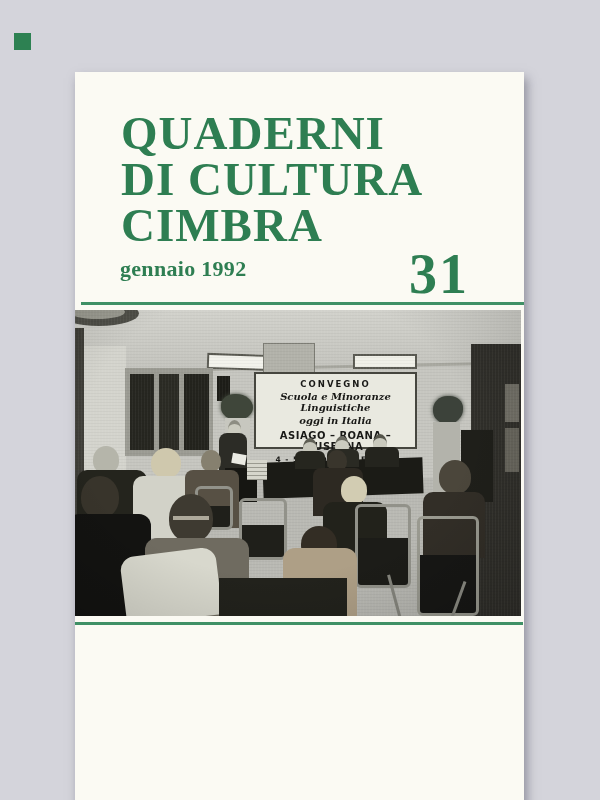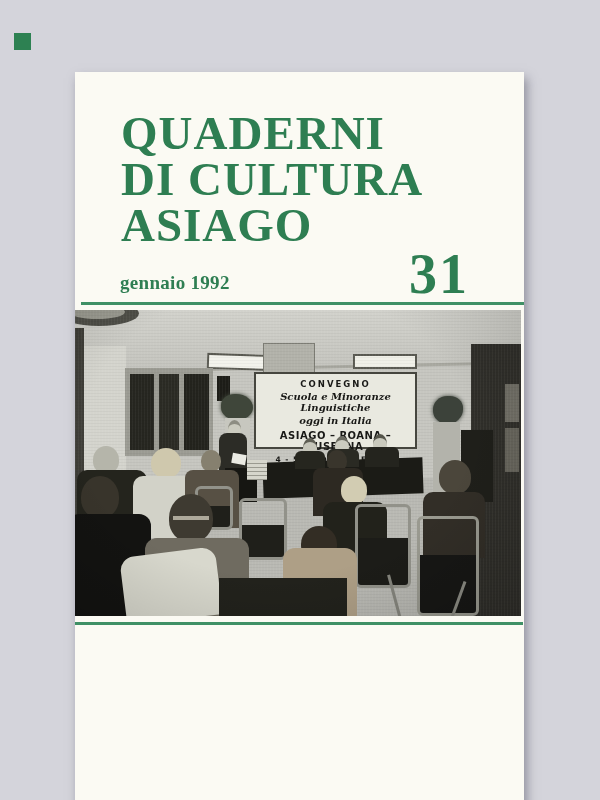--- a/index.html
+++ b/index.html
@@ -4,22 +4,22 @@
 <style>
   html,body{margin:0;padding:0;}
   body{width:600px;height:800px;background:#d4d4db;position:relative;overflow:hidden;
        font-family:"Liberation Serif",serif;}
   .abs{position:absolute;}
   .page{position:absolute;left:75px;top:72px;width:449px;height:762px;
         background:#fbfaf3;box-shadow:3px 6px 10px rgba(105,105,120,0.65);}
   .marker{position:absolute;left:14px;top:33px;width:17px;height:17px;background:#2d8152;}
   .title{position:absolute;left:46px;top:38px;color:#2e7e52;font-weight:bold;
          font-size:47px;line-height:46px;letter-spacing:1px;}
-  .issue-date{position:absolute;left:45px;top:200px;color:#2e7e52;font-weight:bold;
-         font-size:19px;letter-spacing:0.3px;}
+  .issue-date{position:absolute;left:45px;top:184px;color:#2e7e52;font-weight:bold;
+         font-size:22px;letter-spacing:0.3px;}
   .issue-number{position:absolute;left:334px;top:170px;color:#2e7e52;font-weight:bold;
          font-size:56px;letter-spacing:2px;}
   .rule{position:absolute;background:#3f9065;height:3px;}
   .rule-top{left:6px;top:230px;width:443px;}
   .rule-bottom{left:0px;top:550px;width:448px;}
   .imprint{position:absolute;left:45px;top:555px;color:#37885e;}
   .imprint .l1{font-weight:bold;font-size:11.5px;line-height:11px;letter-spacing:0.2px;}
   .imprint .l2{font-weight:bold;font-size:10.5px;line-height:10.5px;margin-top:1px;}
   
   .photo{position:absolute;left:0;top:238px;width:446px;height:306px;overflow:hidden;
@@ -43,21 +43,21 @@
 </head>
 <body>
 
 <div class="marker"></div>
 
 <div class="page">
 
   <div class="title">
     <div>QUADERNI</div>
     <div>DI CULTURA</div>
-    <div>ASIAGO</div>
+    <div>CIMBRA</div>
   </div>
 
   <div class="issue-date">gennaio 1992</div>
   <div class="issue-number">31</div>
 
   <div class="rule rule-top"></div>
 
   <div class="photo">
 
     <div class="abs" style="left:0;top:0;width:446px;height:62px;background:linear-gradient(#d2d2cc,#c3c3bd);"></div>

